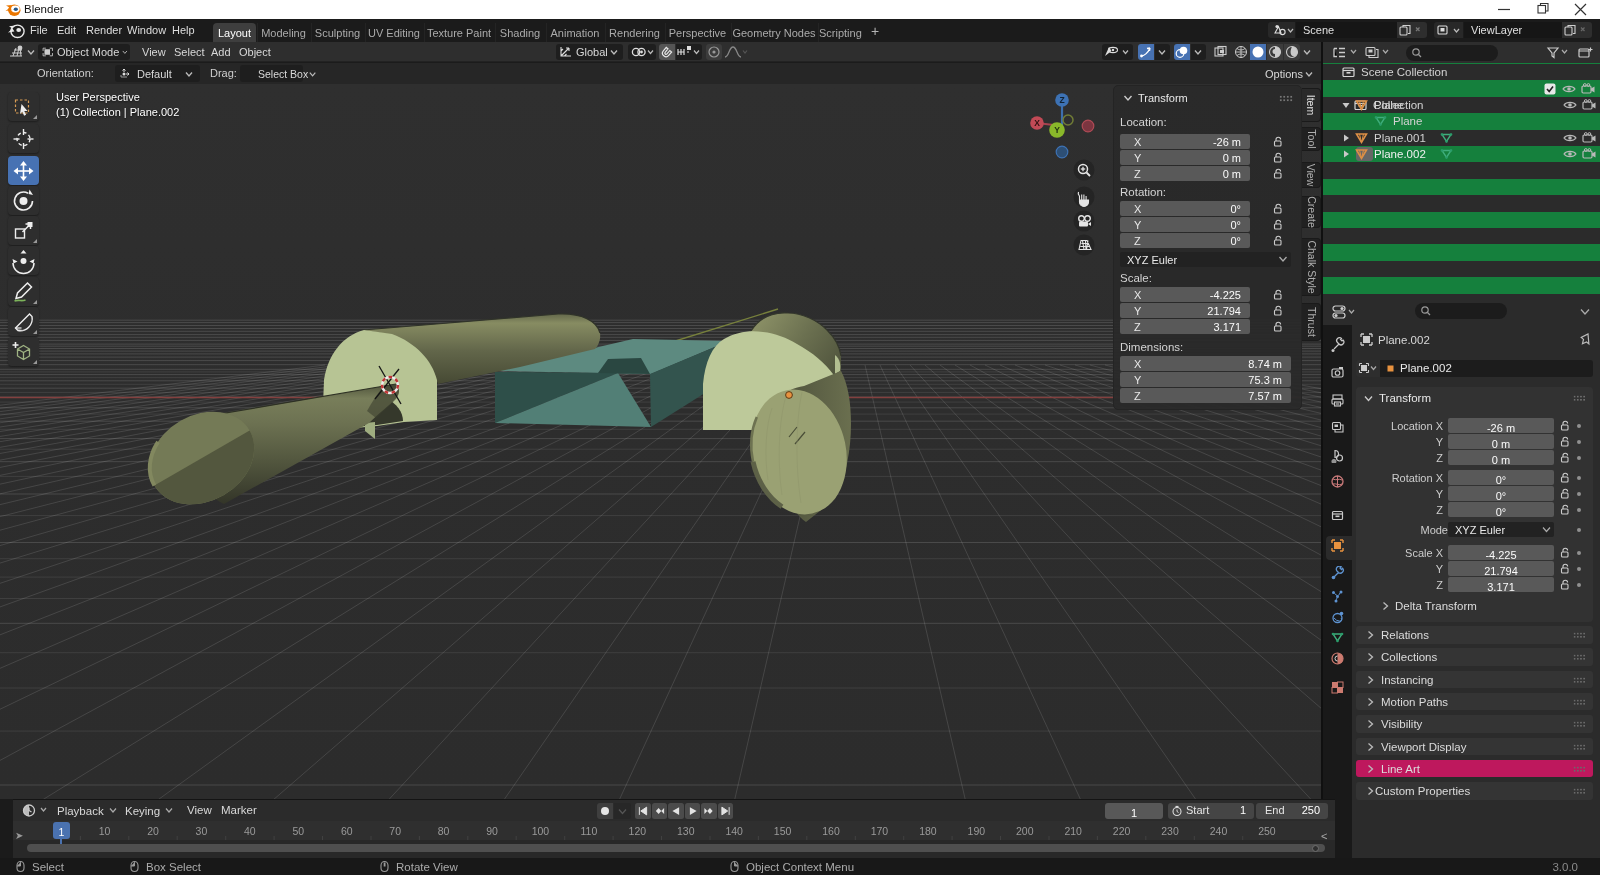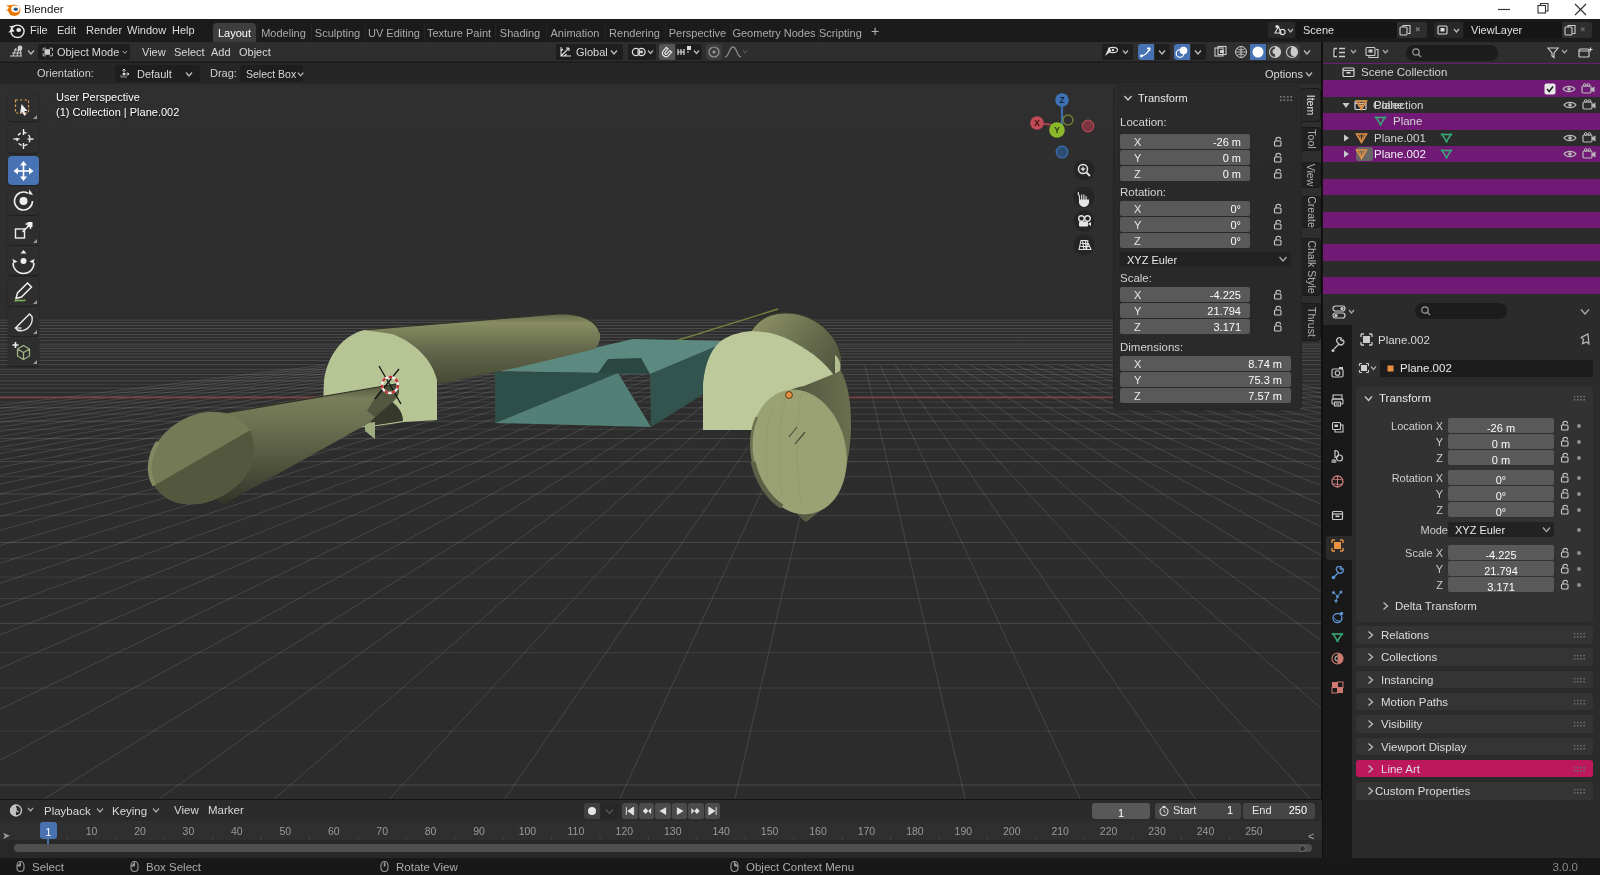--- a/index.html
+++ b/index.html
@@ -241,21 +241,21 @@
         <path d="M7 6 v-3 M7 3 l-1.5 1.5 M7 3 l1.5 1.5 M9 8 h3 M12 8 l-1.5 -1.5 M12 8 l-1.5 1.5" stroke="#ddd" stroke-width="1" fill="none"></path>
         <path d="M4 11 h6 M4 11 v-2" stroke="#999" stroke-width="1" fill="none"></path>
       </svg>
 <span class="txt" style="margin-left:3px">Default</span>
 <svg width="14" height="14" viewBox="0 0 14 14" style="margin-left:11px">
         <path d="M3 5.5 l3 3.5 l3 -3.5" fill="none" stroke="#bbb" stroke-width="1.3"></path>
       </svg>
     </div>
     <div class="abs txt" style="left:210px;top:4px;color:#cfcfcf">Drag:</div>
     <div class="abs btn" style="left:240px;top:2px;width:63px;height:17px">
-      <span class="txt" style="margin-left:6px;font-size:10.5px">Select Box</span>
+      <span class="txt" style="margin-left:18px;font-size:10.5px">Select Box</span>
 <svg width="11" height="14" viewBox="0 0 12 14" style="flex-shrink:0">
         <path d="M2 5.5 l3 3.5 l3 -3.5" fill="none" stroke="#bbb" stroke-width="1.3"></path>
       </svg>
     </div>
     <div class="abs row" style="left:1265px;top:4px">
       <span class="txt">Options</span>
       <svg width="14" height="14" viewBox="0 0 14 14">
         <path d="M3 5.5 l3 3.5 l3 -3.5" fill="none" stroke="#bbb" stroke-width="1.3"></path>
       </svg>
     </div>
@@ -665,21 +665,21 @@
   </div>
 <div class="abs" style="left:1302px;top:238px;width:19px;height:58px;background:#212121;border-radius:0 4px 4px 0;border:1px solid #1a1a1a;border-left:none"></div>
 <div class="abs" style="left:1302px;top:238px;width:19px;height:58px;display:flex;align-items:center;justify-content:center">
     <span style="transform:rotate(90deg);font-size:10.5px;color:#b0b0b0;white-space:nowrap">Chalk Style</span>
   </div>
 <div class="abs" style="left:1302px;top:303px;width:19px;height:38px;background:#212121;border-radius:0 4px 4px 0;border:1px solid #1a1a1a;border-left:none"></div>
 <div class="abs" style="left:1302px;top:303px;width:19px;height:38px;display:flex;align-items:center;justify-content:center">
     <span style="transform:rotate(90deg);font-size:10.5px;color:#b0b0b0;white-space:nowrap">Thrust</span>
   </div>
 <div class="abs" style="left:1321px;top:42px;width:2px;height:816px;background:#101010"></div>
-<div class="abs" style="left:1323px;top:42px;width:277px;height:257px;background:#701a75">
+<div class="abs" style="left:1323px;top:42px;width:277px;height:257px;background:#15803d">
     <div class="abs" style="left:0;top:0;width:277px;height:21px;background:#2e2e2e"></div>
     <svg class="abs" style="left:8px;top:3px" width="30" height="15" viewBox="0 0 30 15">
       <path d="M3 3.5 h3 M3 3.5 v8 h3 M8 3.5 h6 M8 7.5 h6 M8 11.5 h6" stroke="#ccc" stroke-width="1.3"></path>
       <path d="M20 5 l2.5 3 2.5 -3" fill="none" stroke="#aaa" stroke-width="1.2"></path>
     </svg>
     <svg class="abs" style="left:40px;top:3px" width="30" height="15" viewBox="0 0 30 15">
       <rect x="3" y="2.5" width="9" height="8" rx="1" fill="none" stroke="#ccc" stroke-width="1.1"></rect>
       <rect x="5.5" y="4.5" width="4" height="3" fill="#ccc"></rect>
       <path d="M6 10.5 v2 h9 v-8 h-2" fill="none" stroke="#ccc" stroke-width="1.1"></path>
       <path d="M20 5 l2.5 3 2.5 -3" fill="none" stroke="#aaa" stroke-width="1.2"></path>
@@ -1104,21 +1104,21 @@
     <div class="abs" style="left:33px;top:483.1px;width:237px;height:17.5px;background:#343434;border-radius:3px">
       <div class="row" style="left:9px;top:3px">
         <svg width="10" height="10" viewBox="0 0 10 10">
           <path d="M3.5 1.5 l4 3.5 -4 3.5" fill="none" stroke="#bbb" stroke-width="1.3"></path>
         </svg>
         <span style="margin-left:0;font-size:11.5px;color:#dcdcdc">Custom Properties</span>
       </div>
       <div class="abs" style="right:8px;top:6px;width:12px;height:6px;background-image:radial-gradient(circle,#6a6a6a 0.8px,transparent 1px);background-size:3.2px 3.2px"></div>
     </div>
   </div>
-<div class="abs" style="left:0;top:799px;width:1322px;height:59px;background:#262626;border-top:1px solid #141414">
+<div class="abs" style="left:13px;top:799px;width:1322px;height:59px;background:#262626;border-top:1px solid #141414">
     <div class="abs" style="left:0;top:0;width:1322px;height:21px;background:#2b2b2b"></div>
     <svg class="abs" style="left:8px;top:3px" width="30" height="15" viewBox="0 0 30 15">
       <circle cx="8" cy="7.5" r="5.5" fill="none" stroke="#ccc" stroke-width="1.3"></circle>
       <path d="M8 4.5 v3 l2.5 1.5" fill="none" stroke="#ccc" stroke-width="1.3"></path>
       <path d="M8 2 a5.5 5.5 0 0 0 0 11 Z" fill="#ccc" opacity="0.9"></path>
       <path d="M20 5 l2.5 3 2.5 -3" fill="none" stroke="#aaa" stroke-width="1.2"></path>
     </svg>
     <div class="row" style="left:44px;top:4px">
       <span class="txt" style="font-size:11.5px">Playback</span>
       <svg width="14" height="13" viewBox="0 0 14 13" style="margin-left:2px">

